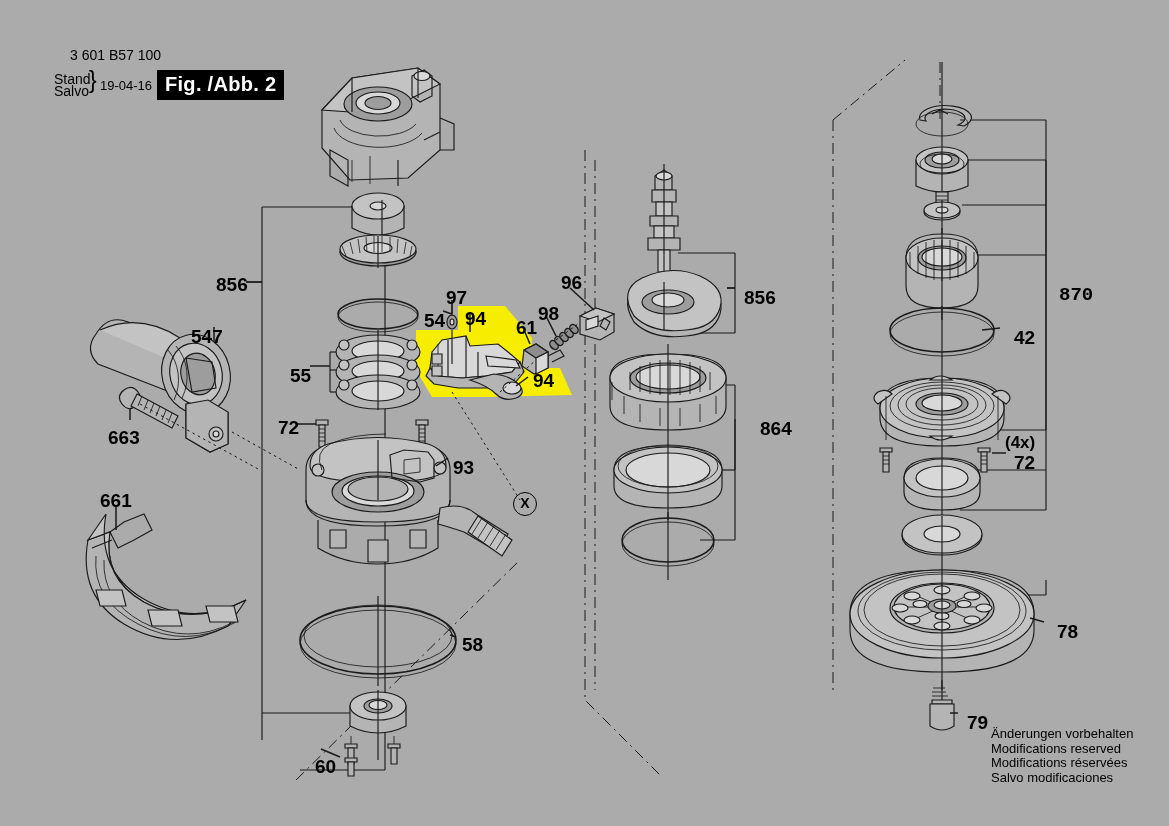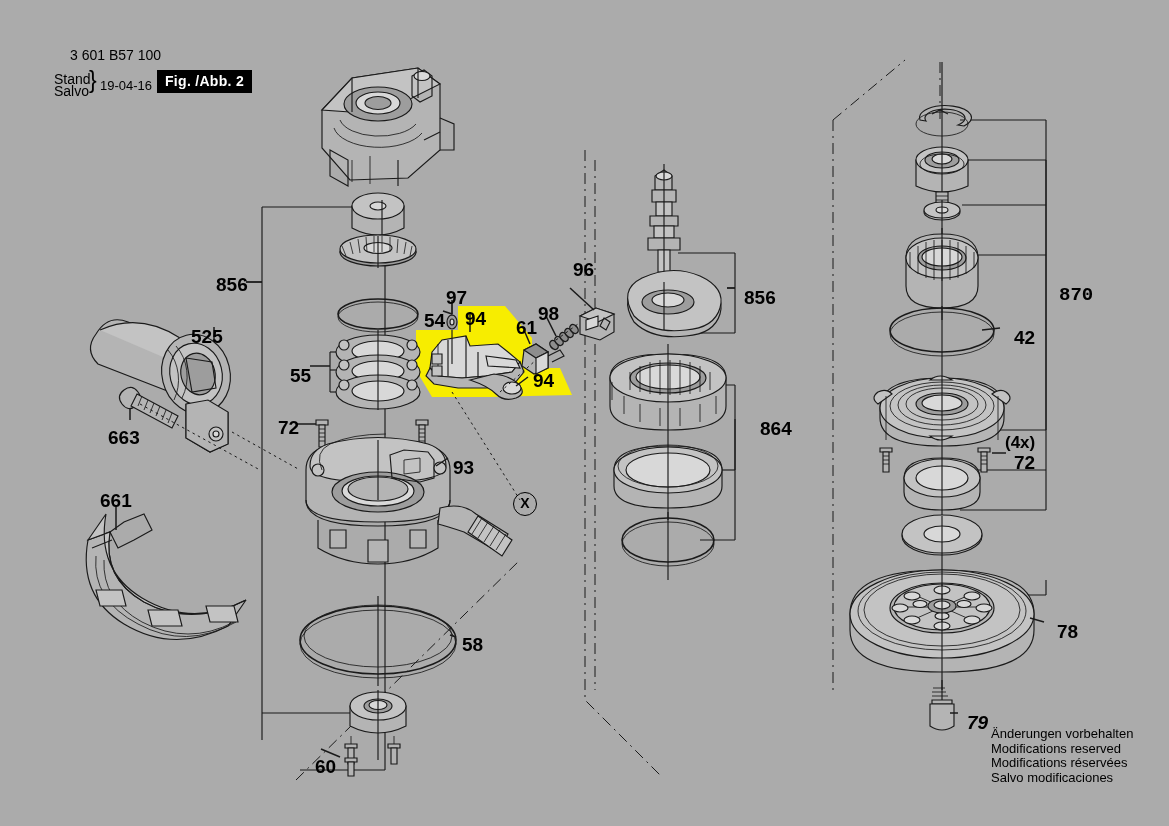--- a/index.html
+++ b/index.html
@@ -7,21 +7,21 @@
   #page{position:relative;width:1169px;height:826px;background:#ababab;overflow:hidden;}
   svg{display:block;position:absolute;top:0;left:0;}
   .lbl{position:absolute;font-weight:bold;font-size:19px;color:#000;white-space:nowrap;
        font-family:"Liberation Sans",sans-serif;line-height:1;}
   .lbl.sm{font-size:17px;}
   .hdr-code{position:absolute;left:54px;top:47px;font-size:14px;color:#000;margin-left:16px;}
   .hdr-stand{position:absolute;left:54px;top:73px;font-size:14px;color:#000;line-height:12px;}
   .hdr-brace{position:absolute;left:89px;top:70px;font-size:23px;color:#000;line-height:20px;}
   .hdr-date{position:absolute;left:100px;top:78px;font-size:13px;color:#000;}
   .figbox{position:absolute;left:157px;top:70px;background:#000;color:#fff;
-          font-size:14px;font-weight:bold;padding:3px 8px 4px 8px;letter-spacing:.3px;}
+          font-size:20px;font-weight:bold;padding:3px 8px 4px 8px;letter-spacing:.3px;}
   .legal{position:absolute;left:991px;top:727px;font-size:13px;color:#000;line-height:14.6px;}
   .xmark{position:absolute;left:513px;top:492px;width:22px;height:22px;border:1.6px solid #000;
          border-radius:50%;font-size:14px;font-weight:bold;text-align:center;line-height:21px;}
 </style>
 </head>
 <body>
 
 <div id="page">
 
 <svg width="1169" height="826" viewBox="0 0 1169 826">
@@ -581,43 +581,43 @@
   <span>Salvo</span>
 </div>
 <div class="hdr-brace">}</div>
 <div class="hdr-date">19-04-16</div>
 <div class="figbox">Fig. /Abb. 2</div>
 
 <div class="xmark">X</div>
 
 <div id="callouts">
       <div class="lbl" style="left: 216px; top: 275px;">856</div>
-      <div class="lbl" style="left: 191px; top: 327px;">525</div>
+      <div class="lbl" style="left: 191px; top: 327px;">547</div>
       <div class="lbl" style="left: 108px; top: 428px;">663</div>
       <div class="lbl" style="left: 100px; top: 491px;">661</div>
       <div class="lbl" style="left: 290px; top: 366px;">55</div>
       <div class="lbl" style="left: 278px; top: 418px;">72</div>
       <div class="lbl" style="left: 424px; top: 311px;">54</div>
       <div class="lbl" style="left: 446px; top: 288px;">97</div>
       <div class="lbl" style="left: 465px; top: 309px;">94</div>
       <div class="lbl" style="left: 516px; top: 318px;">61</div>
       <div class="lbl" style="left: 538px; top: 304px;">98</div>
-      <div class="lbl" style="left: 561px; top: 260px; margin-left: 12px;">96</div>
+      <div class="lbl" style="left: 561px; top: 273px;">96</div>
       <div class="lbl" style="left: 533px; top: 371px;">94</div>
       <div class="lbl" style="left: 453px; top: 458px;">93</div>
       <div class="lbl" style="left: 462px; top: 635px;">58</div>
       <div class="lbl" style="left: 315px; top: 749px; margin-top: 8px;">60</div>
       <div class="lbl" style="left: 744px; top: 288px;">856</div>
       <div class="lbl" style="left: 744px; top: 419px; margin-left: 16px;">864</div>
       <div class="lbl" style="left: 1059px; top: 286px; font-family: Liberation Mono, monospace;">870</div>
       <div class="lbl" style="left: 1014px; top: 328px;">42</div>
       <div class="lbl sm" style="left: 1005px; top: 434px;">(4x)</div>
       <div class="lbl" style="left: 1014px; top: 453px;">72</div>
       <div class="lbl" style="left: 1057px; top: 622px;">78</div>
-      <div class="lbl" style="left: 967px; top: 713px; font-style: italic;">79</div>
+      <div class="lbl" style="left: 967px; top: 713px;">79</div>
     </div>
 
 <div class="legal">
   <div>Änderungen vorbehalten</div>
   <div>Modifications reserved</div>
   <div>Modifications réservées</div>
   <div>Salvo modificaciones</div>
 </div>
 
 </div>

